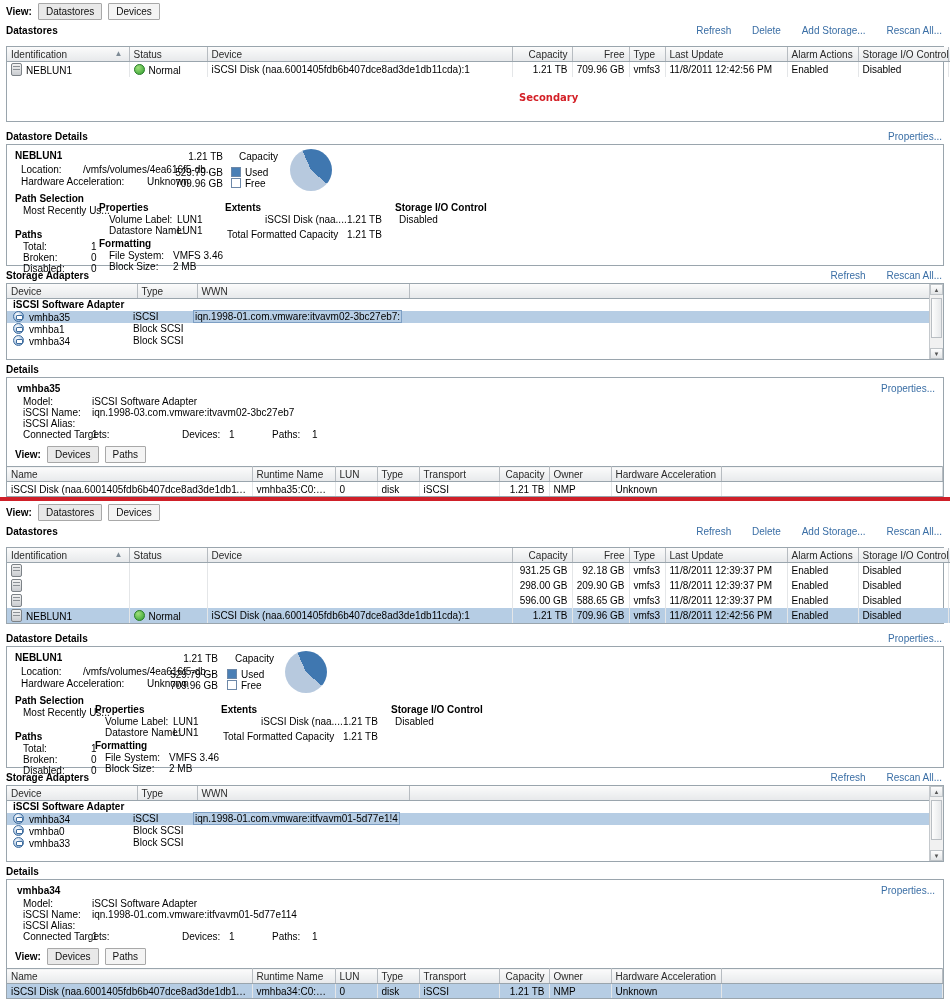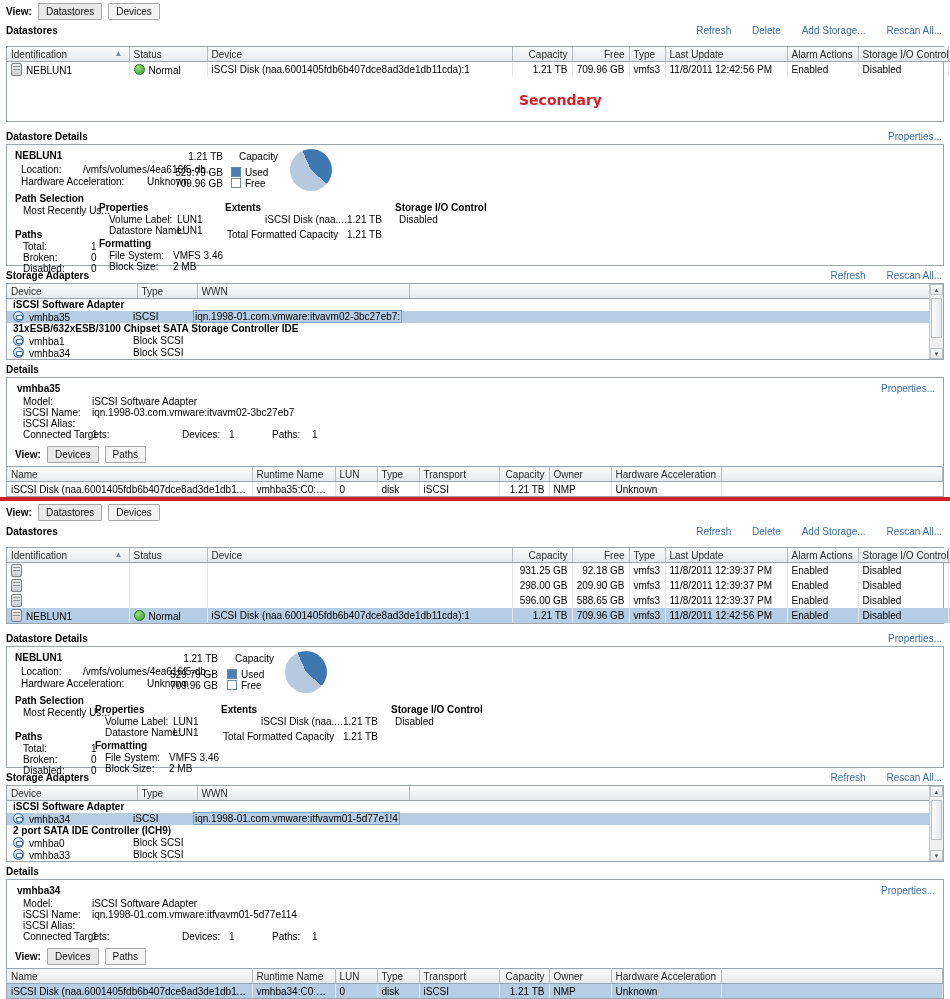--- a/index.html
+++ b/index.html
@@ -94,21 +94,21 @@
   .detbox{position:relative;}
   .detbox .dn{font-weight:bold;padding:5px 0 2px 10px;}
   .detbox .kv{position:relative;height:11px;padding-left:16px;}
   .detbox .kv .k{position:absolute;left:16px;}
   .detbox .kv .v{position:absolute;left:85px;}
   .detbox .kv .k2{position:absolute;left:175px;}
   .detbox .kv .v2{position:absolute;left:222px;}
   .detbox .kv .k3{position:absolute;left:265px;}
   .detbox .kv .v3{position:absolute;left:305px;}
   .proplink{position:absolute;right:8px;top:5px;color:#3a6ea5;text-decoration:none;font-size:10px;}
-  .annot{position:absolute;color:#d42027;font-weight:bold;font-size:14px;
+  .annot{position:absolute;color:#d42027;font-weight:bold;font-size:10px;
          font-family:"DejaVu Sans",sans-serif;}
   a{cursor:pointer;}
 </style>
 </head>
 <body>
 
 <div class="panel">
 
   <div class="viewbar">
     <span class="lbl">View:</span>
@@ -248,21 +248,20 @@
       </tr>
         </thead>
     </table>
     <div class="adlist" id="ad-rows-secondary">
         <div class="adrow grp">iSCSI Software Adapter</div>
         <div class="adrow sel">
           <div class="c1"><span class="adicon"></span>vmhba35</div>
           <div class="c2">iSCSI</div>
           <div class="c3"><span>iqn.1998-01.com.vmware:itvavm02-3bc27eb7:</span></div>
         </div>
-        <div class="adrow grp">31xESB/632xESB/3100 Chipset SATA Storage Controller IDE</div>
         <div class="adrow">
           <div class="c1"><span class="adicon"></span>vmhba1</div>
           <div class="c2">Block SCSI</div>
           <div class="c3"></div>
         </div>
         <div class="adrow">
           <div class="c1"><span class="adicon"></span>vmhba34</div>
           <div class="c2">Block SCSI</div>
           <div class="c3"></div>
         </div>
@@ -524,21 +523,20 @@
       </tr>
         </thead>
     </table>
     <div class="adlist" id="ad-rows-primary">
         <div class="adrow grp">iSCSI Software Adapter</div>
         <div class="adrow sel">
           <div class="c1"><span class="adicon"></span>vmhba34</div>
           <div class="c2">iSCSI</div>
           <div class="c3"><span>iqn.1998-01.com.vmware:itfvavm01-5d77e1!4</span></div>
         </div>
-        <div class="adrow grp">2 port SATA IDE Controller (ICH9)</div>
         <div class="adrow">
           <div class="c1"><span class="adicon"></span>vmhba0</div>
           <div class="c2">Block SCSI</div>
           <div class="c3"></div>
         </div>
         <div class="adrow">
           <div class="c1"><span class="adicon"></span>vmhba33</div>
           <div class="c2">Block SCSI</div>
           <div class="c3"></div>
         </div>

